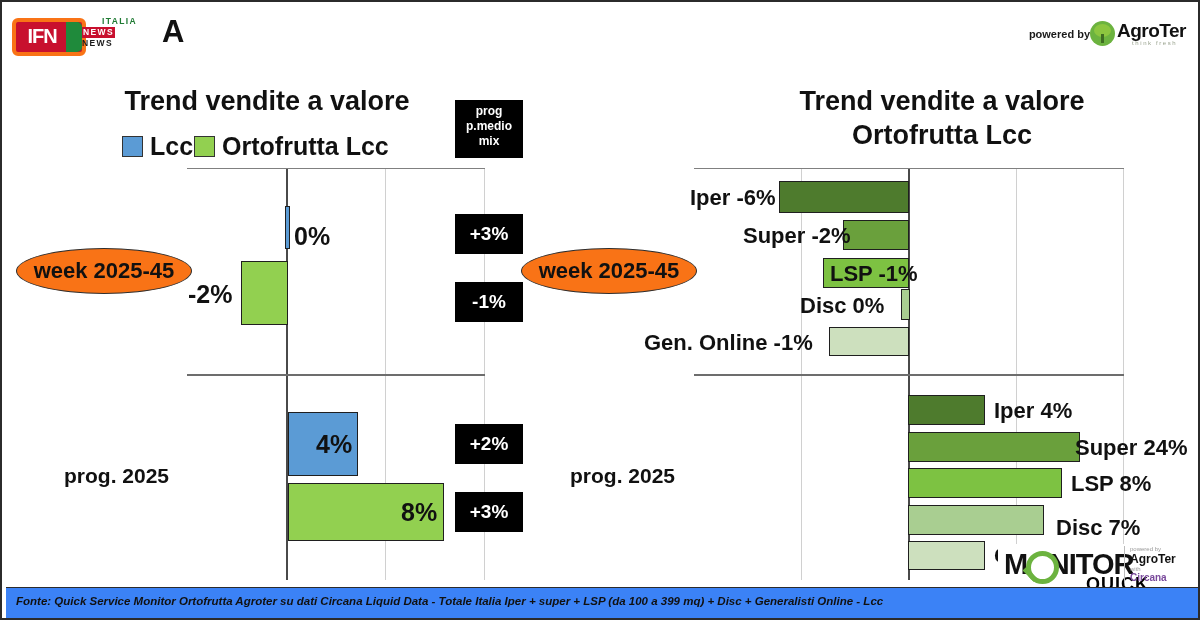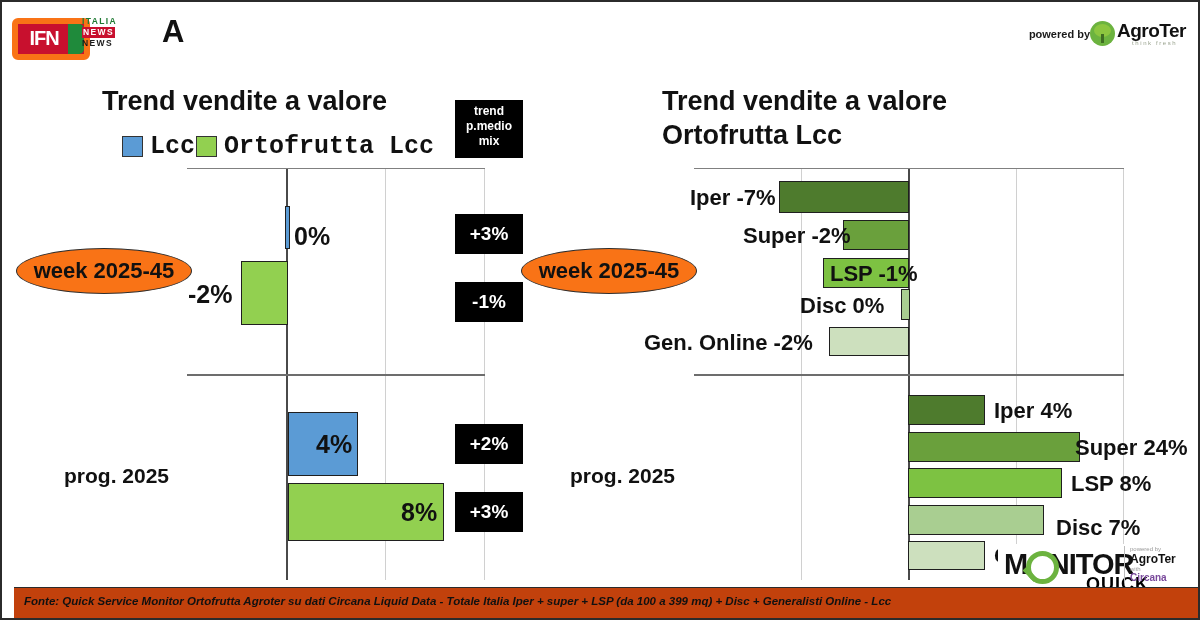--- a/index.html
+++ b/index.html
@@ -2,45 +2,45 @@
 <html><head>
 <meta charset="utf-8">
 <title>Trend vendite a valore</title>
 <style>
   html,body{margin:0;padding:0;background:#ffffff;}
   body{width:1200px;height:620px;font-family:"Liberation Sans",sans-serif;overflow:hidden;}
   #slide{position:relative;width:1200px;height:620px;box-sizing:border-box;border:2px solid #2b2b2b;background:#fff;}
 
   
   .ifn-logo{position:absolute;left:10px;top:14px;width:122px;height:36px;}
-  .ifn-mark{position:absolute;left:0;top:2px;width:66px;height:30px;background:#c8102e;border-radius:6px;border:6px solid #f97316;}
+  .ifn-mark{position:absolute;left:0;top:2px;width:66px;height:30px;background:#c8102e;border-radius:6px;border:4px solid #f97316;}
   .ifn-mark .wedge{position:absolute;right:0;top:0;width:16px;height:100%;background:#1f8a3b;border-radius:0 5px 5px 0;}
   .ifn-mark .ifn-txt{position:absolute;left:0;top:0;width:52px;height:100%;color:#fff;font-weight:bold;font-size:20px;letter-spacing:-1px;text-align:center;line-height:28px;font-family:"Liberation Sans",sans-serif;}
   .ifn-words{position:absolute;left:70px;top:0px;width:54px;font-size:8.5px;font-weight:bold;line-height:11px;letter-spacing:1.4px;}
-  .ifn-words .l1{color:#1f7a33;}
+  .ifn-words .l1{color:#1f7a33;margin-left:20px;}
   .ifn-words .l2{color:#fff;background:#c8102e;padding:0 1px;display:inline-block;}
   .ifn-words .l3{color:#1a1a1a;}
 
   .slide-letter{position:absolute;left:160px;top:12px;font-size:31px;font-weight:bold;color:#111;}
 
   .powered{position:absolute;right:108px;top:26px;font-size:11px;font-weight:bold;color:#1a1a1a;}
   .agroter{position:absolute;right:8px;top:16px;width:100px;height:34px;}
   .agroter .tree{position:absolute;left:0;top:3px;width:25px;height:25px;border-radius:50%;background:#6cb33f;}
   .agroter .tree::after{content:"";position:absolute;left:11px;top:13px;width:3px;height:9px;background:#3f6d22;}
   .agroter .tree::before{content:"";position:absolute;left:4px;top:3px;width:17px;height:13px;border-radius:50%;background:#8cc63f;}
   .agroter .nm{position:absolute;left:27px;top:2px;font-size:19px;font-weight:bold;color:#111;letter-spacing:-0.5px;}
   .agroter .tag{position:absolute;left:42px;top:22px;font-size:6px;color:#9aa38f;letter-spacing:1.6px;}
 
   
-  .chart-title{position:absolute;font-size:27px;font-weight:bold;color:#111;}
+  .chart-title{position:absolute;font-size:27px;font-weight:bold;color:#111;text-align:center;}
   #left-title{left:100px;top:84px;width:330px;}
   #right-title{left:660px;top:82px;width:560px;line-height:34px;}
 
   
-  .legend{position:absolute;left:120px;top:130px;display:flex;align-items:center;gap:1px;font-family:Liberation Mono, monospace;}
+  .legend{position:absolute;left:120px;top:130px;display:flex;align-items:center;gap:1px;}
   .lg{display:flex;align-items:center;gap:7px;}
   .sw{width:19px;height:19px;border:1px solid #333;}
   .lg span.txt{font-size:25px;font-weight:bold;color:#111;}
 
   
   .trendhead{position:absolute;left:453px;top:98px;width:68px;height:58px;background:#000;color:#fff;
              font-size:12px;font-weight:bold;line-height:15px;text-align:center;padding-top:4px;box-sizing:border-box;}
 
   
   .plot{position:absolute;box-sizing:border-box;}
@@ -56,21 +56,21 @@
   
   .badge{position:absolute;width:68px;height:40px;background:#000;color:#fff;font-size:19px;font-weight:bold;
          display:flex;align-items:center;justify-content:center;}
 
   
   .ellipse{position:absolute;border:1.6px solid #2e2e2e;border-radius:50%;display:flex;align-items:center;justify-content:center;
            font-size:22px;font-weight:bold;color:#111;background:#f97316;}
   .rowlabel{position:absolute;font-size:21px;font-weight:bold;color:#111;}
 
   
-  .footer{position:absolute;left:12px;right:0;bottom:0;height:30px;border-top:1.5px solid #2b2b2b;background:#c2410c;}
+  .footer{position:absolute;left:4px;right:0;bottom:0;height:30px;border-top:1.5px solid #2b2b2b;background:#3b82f6;}
   .footer .src{position:absolute;left:10px;top:7px;font-size:11.5px;font-style:italic;font-weight:bold;color:#111;white-space:nowrap;}
 
   .mq{position:absolute;right:4px;bottom:22px;width:196px;height:52px;background:#fff;}
   .mq .word{position:absolute;left:6px;top:4px;font-size:29px;font-weight:bold;color:#111;letter-spacing:-1px;}
   .mq .glass{position:absolute;left:28px;top:7px;width:23px;height:23px;border-radius:50%;border:5px solid #6cb33f;background:#fff;}
   .mq .handle{position:absolute;left:24px;top:28px;width:16px;height:5px;background:#6cb33f;transform:rotate(45deg);}
   .mq .quick{position:absolute;left:88px;top:30px;font-size:18px;font-weight:bold;color:#000000;letter-spacing:1px;}
   .mq .side{position:absolute;right:2px;top:2px;width:62px;border-left:1px solid #bbb;padding-left:5px;}
   .mq .side .p{font-size:6px;color:#999;}
   .mq .side .a{font-size:12px;font-weight:bold;color:#111;}
@@ -110,21 +110,21 @@
       <span class="sw" style="background:#5B9BD5"></span>
       <span class="txt">Lcc</span>
     </div>
     <div class="lg">
       <span class="sw" style="background:#92D050"></span>
       <span class="txt">Ortofrutta Lcc</span>
     </div>
   </div>
 
   <div class="trendhead">
-    <div>trend</div>
+    <div>prog</div>
     <div>p.medio</div>
     <div>mix</div>
   </div>
 
   <div class="plot" id="left-plot">
     <div class="vline" style="left:198px"></div>
     <div class="vline" style="left:297px"></div>
     <div class="zeroline" style="left:99px"></div>
     <div class="midline" style="top:205px"></div>
   </div>
@@ -160,33 +160,33 @@
     <div class="vline" style="left:322px"></div>
     <div class="vline" style="left:429px"></div>
     <div class="zeroline" style="left:214px"></div>
     <div class="midline" style="top:205px"></div>
   </div>
 
   <div class="ellipse" style="left:519px;top:246px;width:174px;height:44px;">week 2025-45</div>
   <div class="rowlabel" style="left:568px;top:462px;">prog. 2025</div>
 
   <div class="bar" style="left:777px;top:179px;width:130px;height:32px;background:#4E7B2D;"></div>
-  <div class="rlabel" style="left:688px;top:183px;">Iper -7%</div>
+  <div class="rlabel" style="left:688px;top:183px;">Iper -6%</div>
 
   <div class="bar" style="left:841px;top:218px;width:66px;height:30px;background:#6AA03C;"></div>
   <div class="rlabel" style="left:741px;top:221px;">Super -2%</div>
 
   <div class="bar" style="left:821px;top:256px;width:86px;height:30px;background:#7DC242;"></div>
   <div class="rlabel inside" style="left:828px;top:259px;">LSP -1%</div>
 
   <div class="bar" style="left:899px;top:287px;width:9px;height:31px;background:#A9CE91;"></div>
   <div class="rlabel" style="left:798px;top:291px;">Disc 0%</div>
 
   <div class="bar" style="left:827px;top:325px;width:80px;height:29px;background:#CDE0BE;"></div>
-  <div class="rlabel" style="left:642px;top:328px;">Gen. Online -2%</div>
+  <div class="rlabel" style="left:642px;top:328px;">Gen. Online -1%</div>
 
   <div class="bar" style="left:906px;top:393px;width:77px;height:30px;background:#4E7B2D;"></div>
   <div class="rlabel" style="left:992px;top:396px;">Iper 4%</div>
 
   <div class="bar" style="left:906px;top:430px;width:172px;height:30px;background:#6AA03C;"></div>
   <div class="rlabel" style="left:1073px;top:433px;">Super 24%</div>
 
   <div class="bar" style="left:906px;top:466px;width:154px;height:30px;background:#7DC242;"></div>
   <div class="rlabel" style="left:1069px;top:469px;text-align:center;">LSP 8%</div>
 

